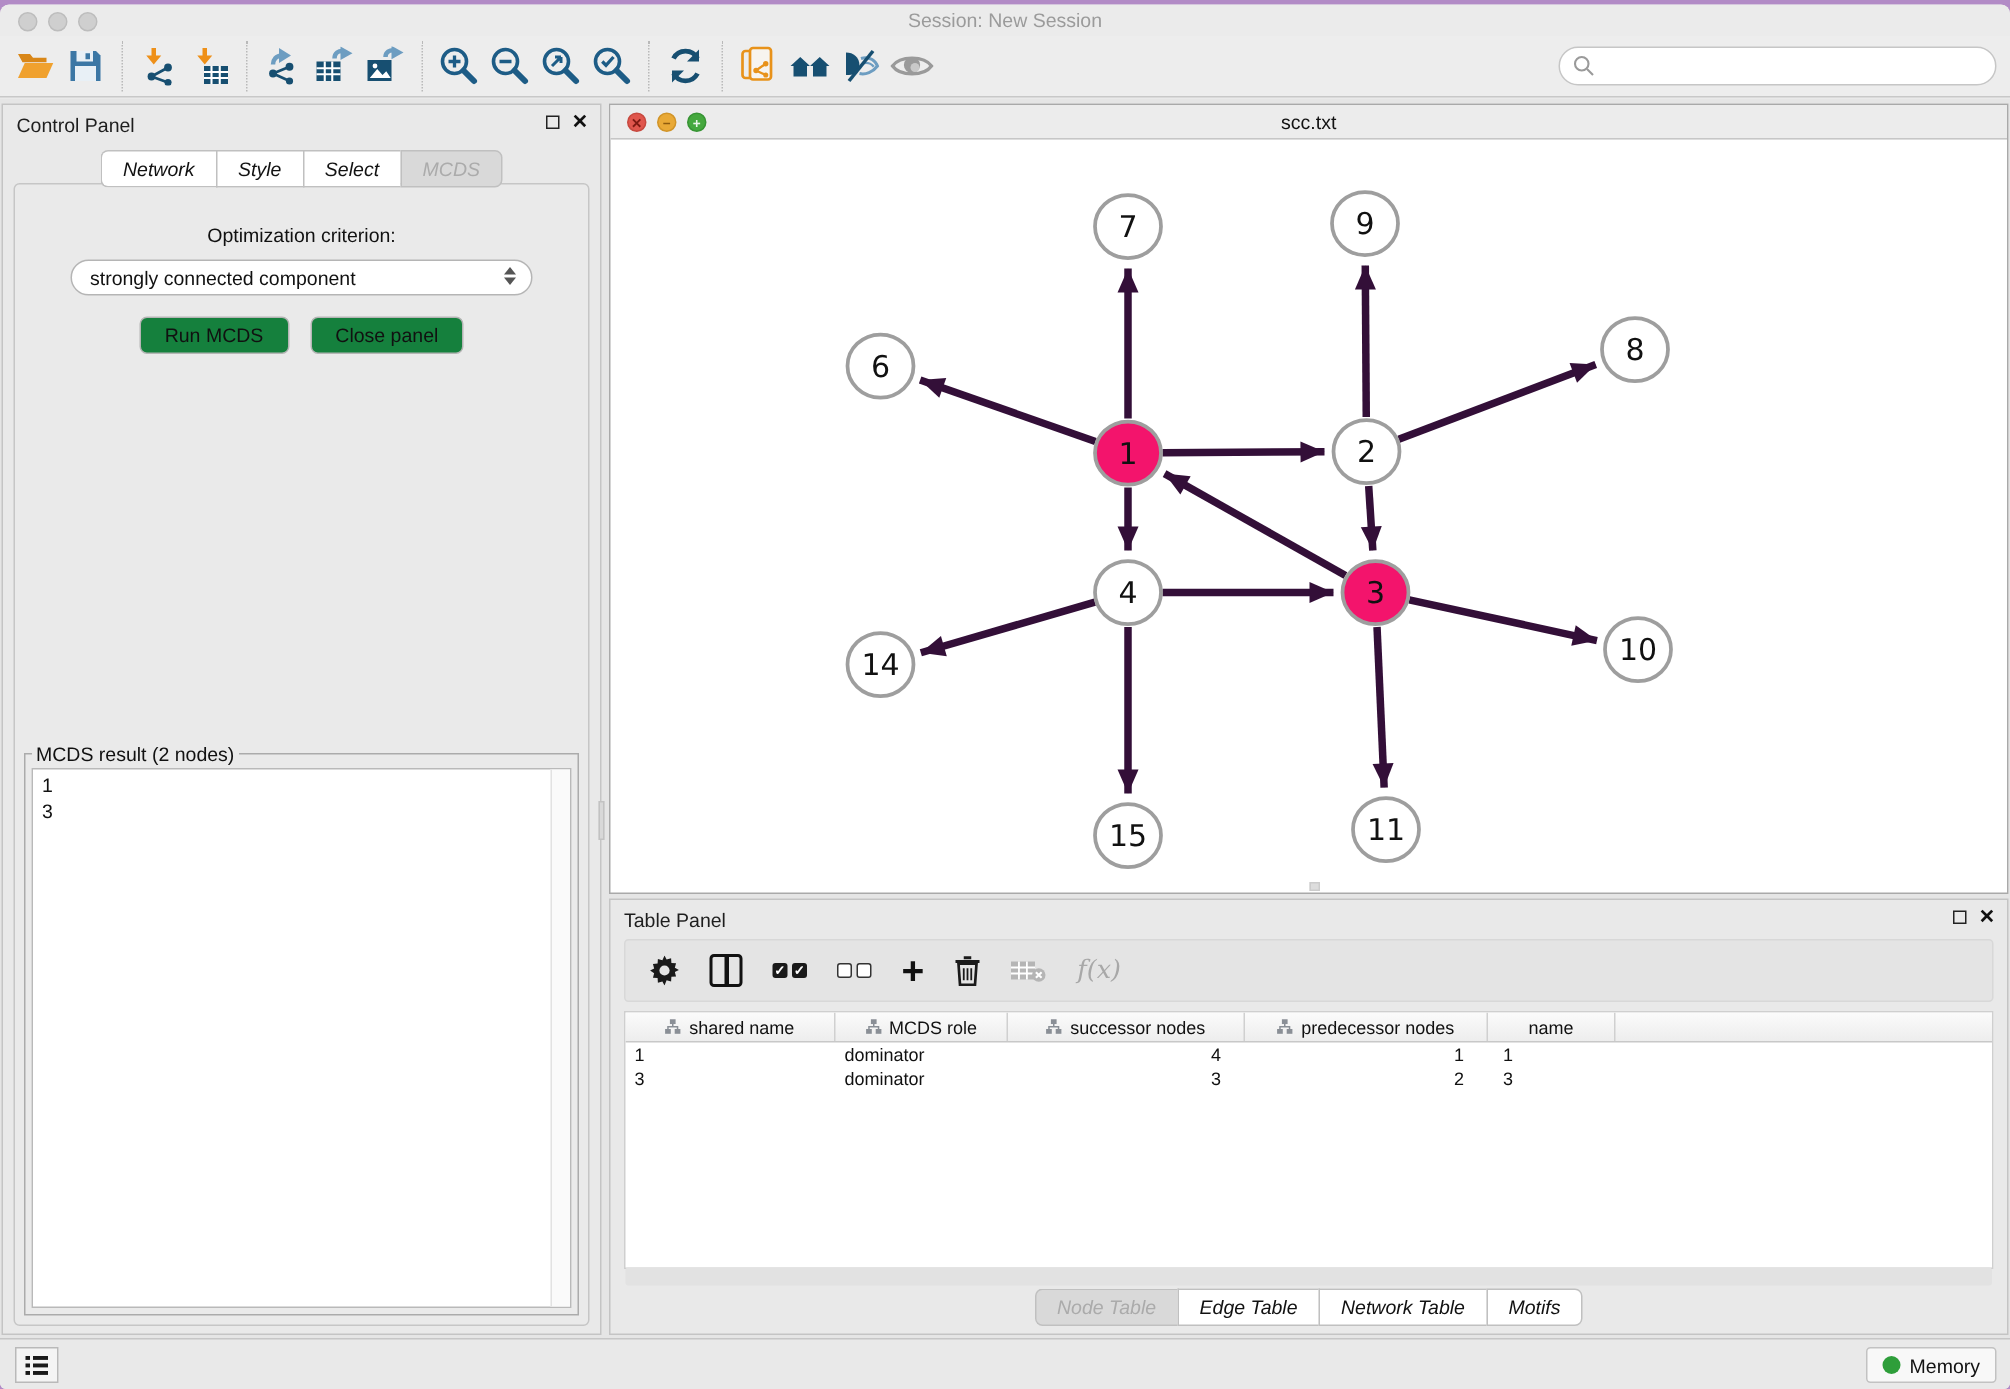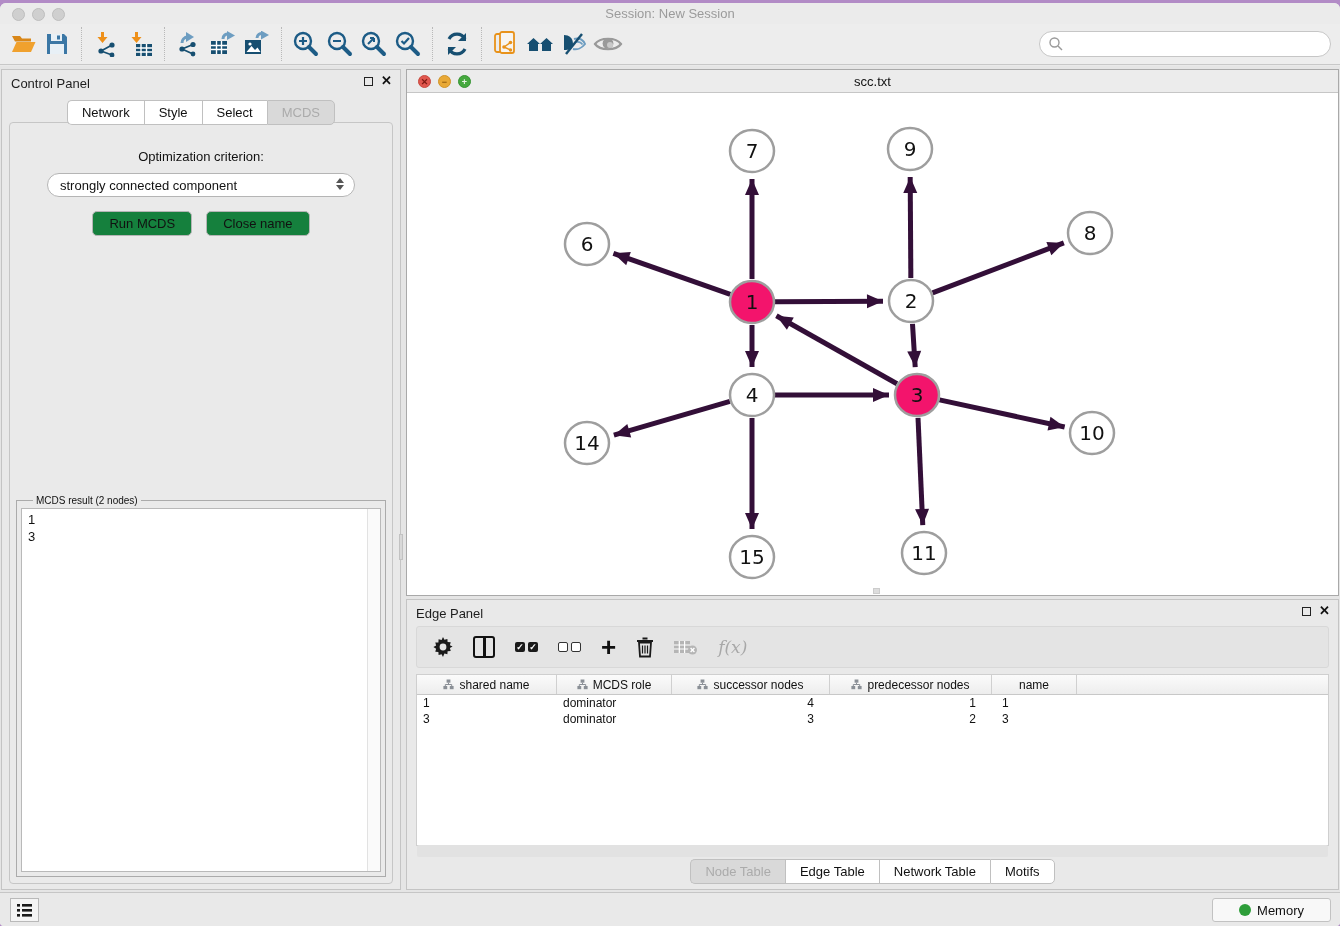--- a/index.html
+++ b/index.html
@@ -22,34 +22,34 @@
   .content { position:absolute; top:63px; left:0; right:0; bottom:34px; background:#E5E5E5; }
 
   
   .ctrl { position:absolute; left:1px; top:3px; width:400px; bottom:2px; background:#E9E9E9; border:1px solid #C4C4C4; }
   .panel-head { position:relative; height:25px; }
   .panel-head .ph-title { position:absolute; left:9px; top:6px; font-size:13px; color:#1E1E1E; }
   .ph-btns { position:absolute; right:8px; top:6px; display:flex; gap:8px; align-items:center; }
   .ph-max { width:9px; height:9px; border:1.5px solid #222; display:inline-block; }
   .ph-close { font-size:13px; font-weight:bold; color:#111; line-height:10px; }
   .cp-tabs { position:absolute; top:30px; left:0; right:0; display:flex; justify-content:center; z-index:3; }
-  .tab { font-size:13px; padding:4px 14px; background:#fff; border:1px solid #C0C0C0; border-right:none; color:#111; }
+  .tab { font-size:13px; padding:4px 14px; background:#fff; border:1px solid #C0C0C0; border-right:none; color:#111;font-style:italic; }
   .tab:first-child { border-radius:5px 0 0 5px; }
   .tab:last-child { border-right:1px solid #C0C0C0; border-radius:0 5px 5px 0; }
   .tab.active { background:#D9D9D9; color:#ABABAB; }
   .cp-box { position:absolute; top:52px; left:7px; right:7px; bottom:5px; border:1px solid #C6C6C6; border-radius:4px; background:#EAEAEA; z-index:1; }
   .opt-label { position:absolute; top:26px; left:0; right:0; text-align:center; font-size:13px; color:#111; }
   .dropdown { position:absolute; top:50px; left:37px; right:37px; height:24px; background:#fff; border:1px solid #B5B5B5; border-radius:12px; font-size:13px; display:flex; align-items:center; padding-left:12px; color:#111; }
   .dd-stepper { position:absolute; right:8px; top:4px; width:12px; display:flex; flex-direction:column; align-items:center; gap:2px; }
   .dd-up { width:0; height:0; border-left:4px solid transparent; border-right:4px solid transparent; border-bottom:5px solid #555; }
   .dd-dn { width:0; height:0; border-left:4px solid transparent; border-right:4px solid transparent; border-top:5px solid #555; }
   .btn-row { position:absolute; top:88px; left:0; right:0; display:flex; justify-content:center; gap:14px; }
   .mac-btn { background:#15803d; border:1px solid #B5B5B5; border-radius:5px; font-size:13px; color:#111; padding:4px 16px; font-family:"Liberation Sans", sans-serif; }
   .mcds-fieldset { position:absolute; left:6px; right:6px; top:372px; bottom:6px; border:1px solid #ABABAB; }
-  .mcds-fieldset legend { font-size:10px; color:#111; margin-left:16px; padding:0 3px; }
+  .mcds-fieldset legend { font-size:13px; color:#111; margin-left:4px; padding:0 3px; }
   .mcds-result { position:absolute; left:4px; right:4px; top:2px; bottom:4px; background:#fff; border:1px solid #B9B9B9; font-size:13px; color:#111; }
   .mcds-lines { padding:2px 6px; line-height:17px; }
   .mcds-scroll { position:absolute; right:0; top:0; bottom:0; width:13px; background:#FAFAFA; border-left:1px solid #E2E2E2; }
 
   
   .netwin { position:absolute; left:406px; top:3px; width:933px; height:527px; background:#fff; border:1px solid #A9A9A9; }
   .net-title { position:relative; height:23px; background:#ECECEC; border-bottom:1px solid #C6C6C6; }
   .net-title .nt-text { position:absolute; left:0; right:0; top:4px; text-align:center; font-size:13px; color:#111; }
   .traffic { position:absolute; top:5px; width:13px; height:13px; border-radius:50%; font-size:9px; font-weight:bold; text-align:center; line-height:12px; }
   .net-canvas { position:absolute; top:24px; left:1px; right:1px; bottom:1px; background:#fff; }
@@ -66,21 +66,21 @@
   .th { display:flex; align-items:center; justify-content:center; gap:5px; font-size:12px; color:#111; border-right:1px solid #D0D0D0; }
   .trow { display:flex; height:16px; font-size:12px; color:#111; }
   .td { padding:1px 6px; }
   .td.num { text-align:right; padding-right:16px; }
   .tp-tabs { position:absolute; bottom:5px; left:0; right:0; display:flex; justify-content:center; }
   .tp-scrollstrip { position:absolute; bottom:32px; left:10px; right:10px; height:12px; background:#E2E2E2; border-radius:2px; }
 
   
   .statusbar { position:absolute; bottom:0; left:0; right:0; height:34px; background:#E9E9E9; border-top:1px solid #C6C6C6; }
   .list-btn { position:absolute; left:10px; top:5px; width:29px; height:24px; background:#F4F4F4; border:1px solid #B9B9B9; display:flex; align-items:center; justify-content:center; }
-  .mem-btn { position:absolute; right:9px; top:5px; height:24px; background:#F8F8F8; border:1px solid #C2C2C2; border-radius:3px; display:flex; align-items:center; gap:6px; padding:0 26px; font-size:13px; color:#111; }
+  .mem-btn { position:absolute; right:9px; top:5px; height:24px; background:#F8F8F8; border:1px solid #C2C2C2; border-radius:3px; display:flex; align-items:center; gap:6px; padding:0 10px; font-size:13px; color:#111; }
   .mem-dot { width:12px; height:12px; border-radius:50%; background:#2E9E3A; }
 
   .chk { width:10px; height:10px; border-radius:2px; display:inline-block; }
   .chk.on { background:#1A1A1A; color:#fff; font-size:9px; line-height:10px; text-align:center; font-weight:bold; }
   .chk.off { border:1.5px solid #333; background:#fff; }
   .plus-icon { font-size:26px; font-weight:900; color:#111; line-height:20px; }
   .colbrowser { width:22px; height:22px; border:2.5px solid #111; border-radius:3px; position:relative; }
   .colbrowser::after { content:""; position:absolute; left:8px; top:0; bottom:0; width:2.5px; background:#111; }
 </style>
 </head>
@@ -259,21 +259,21 @@
         <div class="opt-label">Optimization criterion:</div>
         <div class="dropdown">
           <span>strongly connected component</span>
           <span class="dd-stepper">
               <span class="dd-up"></span>
               <span class="dd-dn"></span>
             </span>
         </div>
         <div class="btn-row">
           <button class="mac-btn">Run MCDS</button>
-          <button class="mac-btn">Close name</button>
+          <button class="mac-btn">Close panel</button>
         </div>
         <fieldset class="mcds-fieldset">
           <legend>MCDS result (2 nodes)</legend>
           <div class="mcds-result">
             <div class="mcds-lines">
               <div>1</div>
               <div>3</div>
             </div>
             <div class="mcds-scroll"></div>
           </div>
@@ -357,21 +357,21 @@
               <text x="516" y="459" text-anchor="middle" dy="0.36em" font-family="&quot;DejaVu Sans&quot;, sans-serif" font-size="20" fill="#111111">11</text>
             </g>
           </svg>
         <div class="net-grip"></div>
       </div>
     </div>
     <div class="v-grip"></div>
 
     <div class="tablepanel">
       <div class="panel-head">
-        <span class="ph-title">Edge Panel</span>
+        <span class="ph-title">Table Panel</span>
         <span class="ph-btns">
           <span class="ph-max"></span>
           <span class="ph-close">✕</span>
         </span>
       </div>
       <div class="tp-toolbar">
         <span class="tp-icon">
           <svg width="20" height="20" viewBox="0 0 20 20">
               <path d="M10 0 l1.4 2.7 3-.8 .2 3.1 3.1 .2 -.8 3 2.7 1.4 -2.7 1.4 .8 3 -3.1 .2 -.2 3.1 -3-.8 L10 20 l-1.4-2.7 -3 .8 -.2-3.1 -3.1-.2 .8-3 L0.4 10 3.1 8.6 2.3 5.6 5.4 5.4 5.6 2.3 8.6 3.1 z" fill="#1A1A1A"></path>
               <circle cx="10" cy="10" r="3.4" fill="#E4E4E4"></circle>

